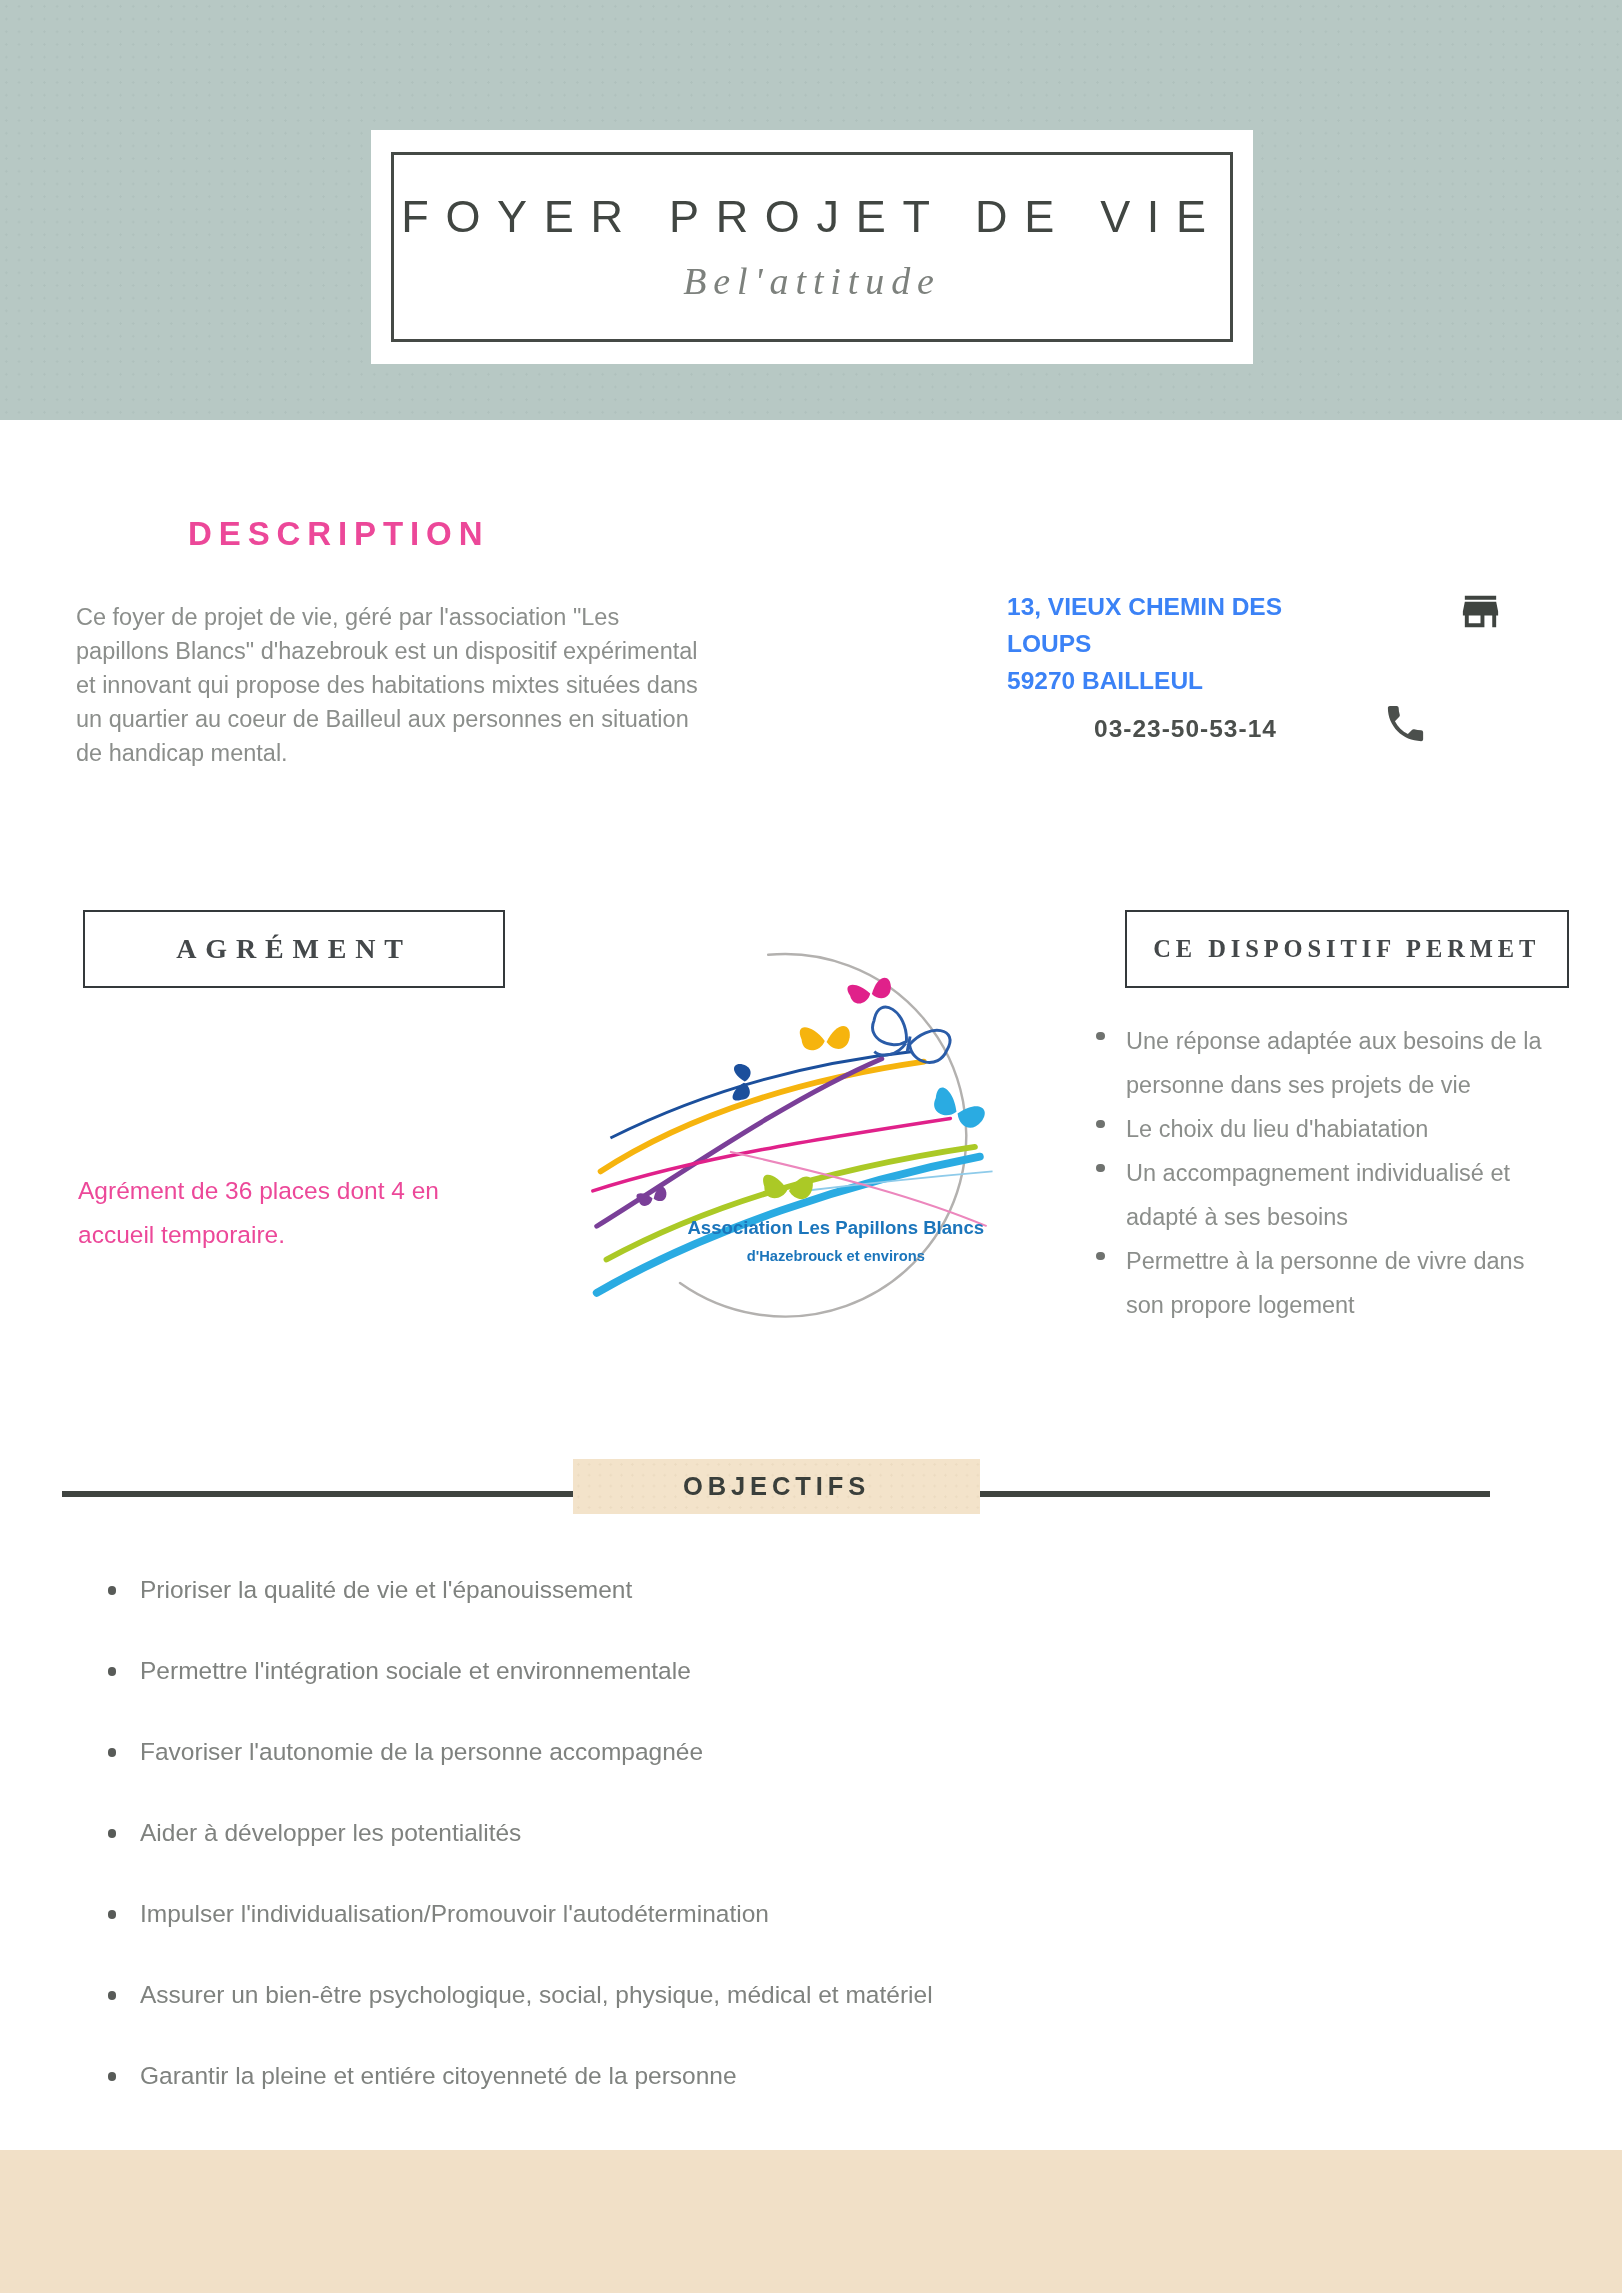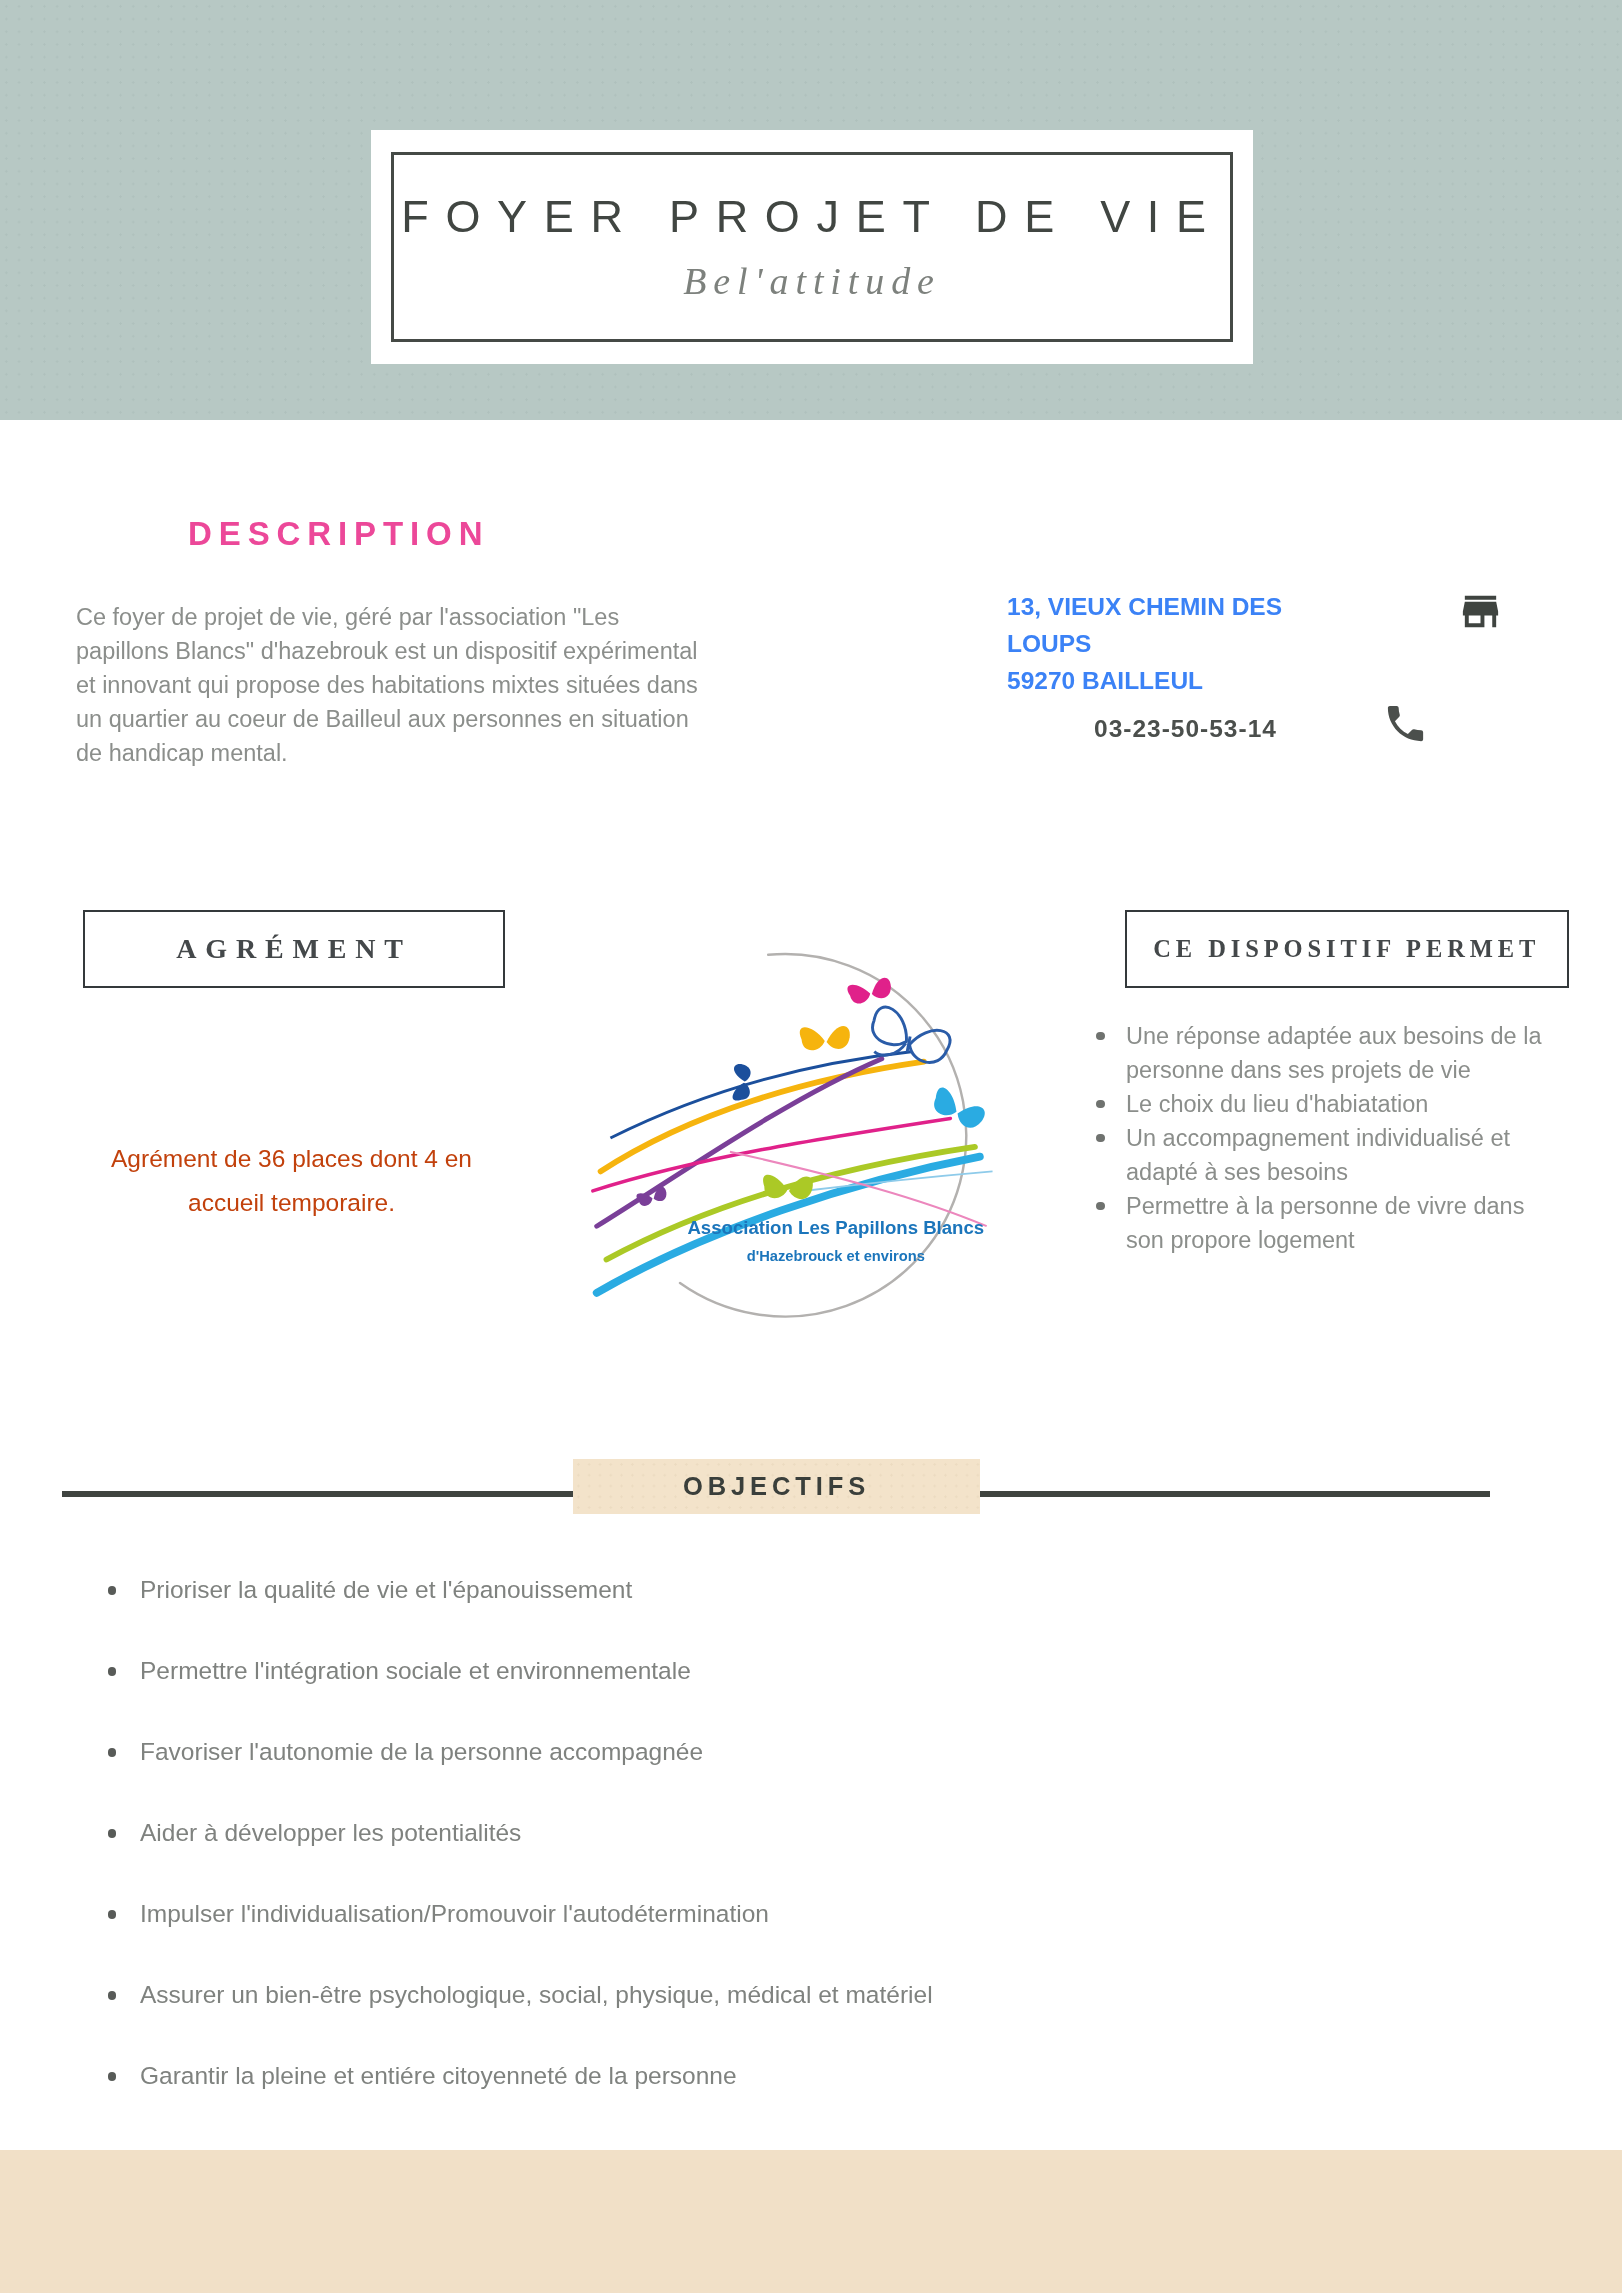--- a/index.html
+++ b/index.html
@@ -30,31 +30,31 @@
                 letter-spacing:1px;color:#4b4f4c;}
   .phone-icon{position:absolute;left:1382px;top:700px;width:47px;height:47px;}
 
   
   .label-box{position:absolute;background:#ffffff;border:2.9px solid #34393b;box-shadow:0 0 0 1px #ffffff inset;
              display:flex;align-items:center;justify-content:center;text-align:center;
              font-family:"Liberation Serif",serif;font-weight:700;color:#44484a;}
   .agrement-box{left:83px;top:910px;width:418px;height:74px;font-size:28px;letter-spacing:8.8px;}
   .dispositif-box{left:1125px;top:910px;width:420px;height:74px;font-size:24.5px;letter-spacing:4.9px;
                   line-height:32px;padding:0 9.8px;}
-  .agrement-text{position:absolute;left:78px;top:1137px;width:427px;font-size:24.5px;line-height:44px;
-                 color:#c2410c;text-align:center;}
+  .agrement-text{position:absolute;left:78px;top:1169px;width:427px;font-size:24.5px;line-height:44px;
+                 color:#ec4899;text-align:left;}
 
   
   .logo{position:absolute;left:583px;top:944px;width:436px;height:392px;}
   .logo text{font-family:"Liberation Sans",sans-serif;}
 
   
   .dispositif-list{position:absolute;left:1086px;top:1019px;width:469px;margin:0;padding:0;
                    list-style:none;}
-  .dispositif-list li{position:relative;padding-left:40px;font-size:23.5px;line-height:34px;
+  .dispositif-list li{position:relative;padding-left:40px;font-size:23.5px;line-height:44px;
                       color:#8b8e8b;}
   .dispositif-list li::before{content:"";position:absolute;left:9.8px;top:12.7px;width:8.8px;height:8.8px;
                       border-radius:50%;background:#6f726f;}
 
   
   .obj-line{position:absolute;left:62px;top:1491px;width:1428px;height:5.9px;background:#3f4440;}
   .obj-label{position:absolute;left:573px;top:1459px;width:407px;height:55px;background:#f3e3ca;
              background-image:radial-gradient(rgba(120,90,40,0.06) 1px,transparent 1.2px);
              background-size:10.8px 10.8px;
              display:flex;align-items:center;justify-content:center;font-size:25.5px;font-weight:700;

